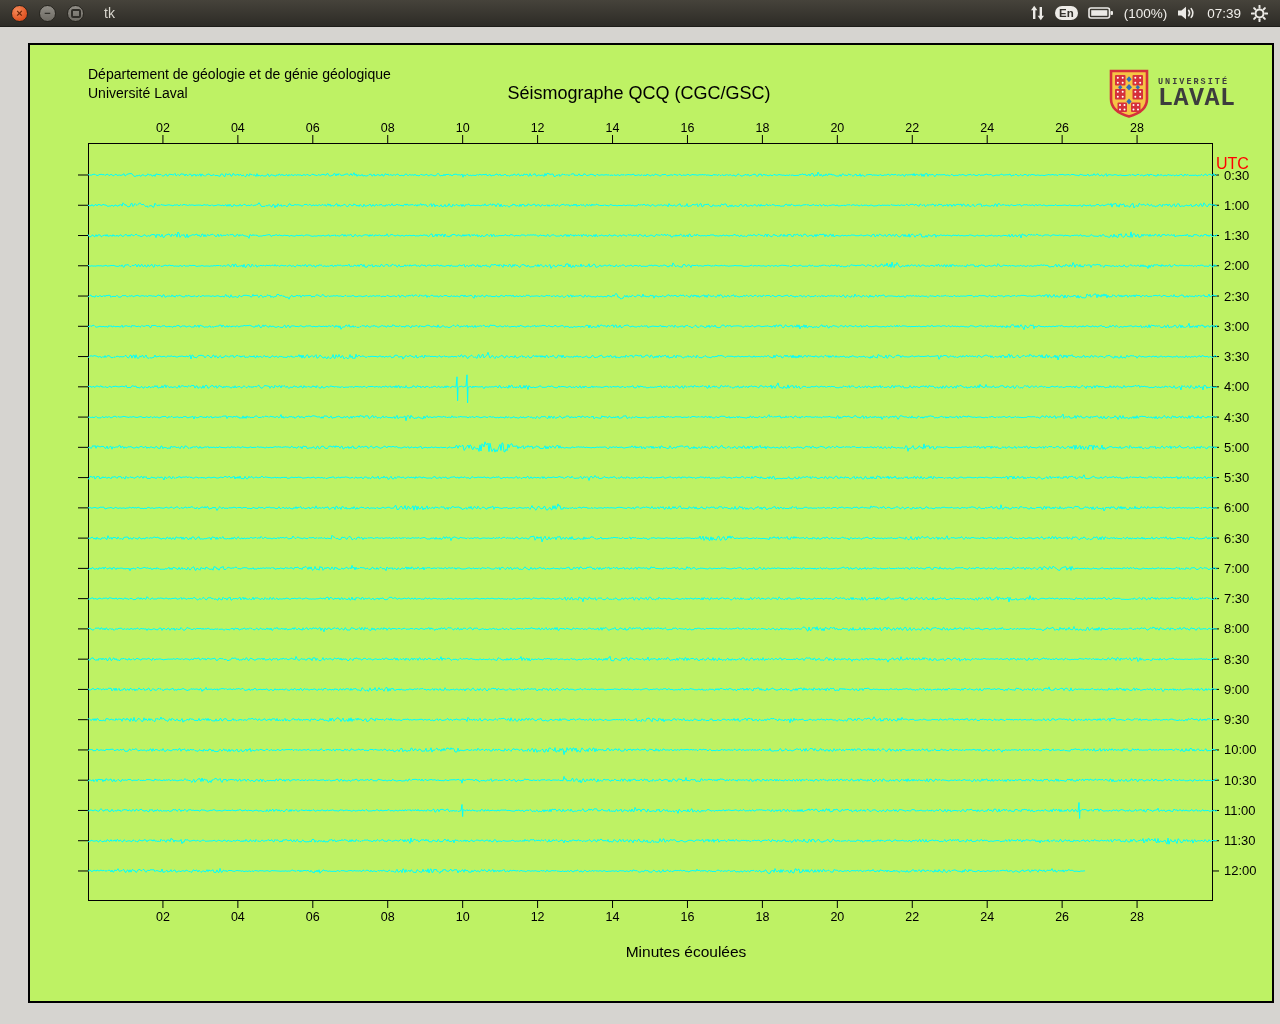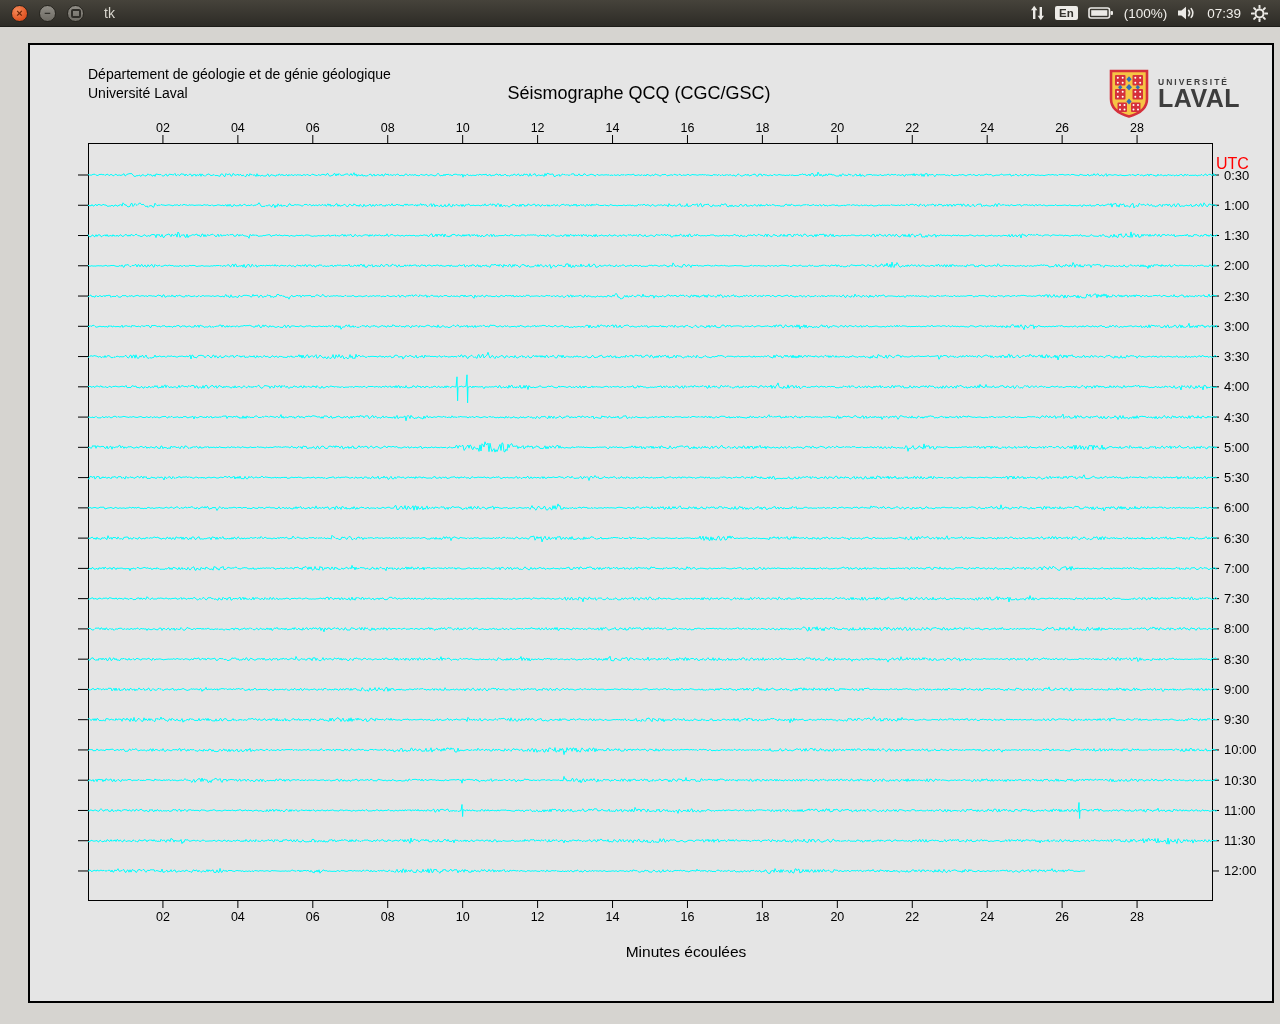--- a/index.html
+++ b/index.html
@@ -16,34 +16,34 @@
     display:flex;align-items:center;color:#efede9;
   }
   .winbtns{display:flex;gap:11px;margin-left:11px;align-items:center;}
   .wbtn{width:17px;height:17px;border-radius:50%;display:flex;align-items:center;justify-content:center;
         font-size:11px;line-height:1;cursor:pointer;box-sizing:border-box;}
   .wbtn.close{background:radial-gradient(circle at 35% 30%,#f58b5a,#de4f1e 75%);border:1px solid #27251f;color:#6e2607;font-weight:bold;}
   .wbtn.gray{background:linear-gradient(#908d86,#6e6b64);border:1px solid #27251f;color:#2f2d28;font-weight:bold;}
   .maxsq{width:6px;height:5px;border:2px solid #2f2d28;border-radius:2px;}
   .wtitle{margin-left:20px;font-size:14px;font-weight:normal;color:#d9d6ce;}
   .tray{margin-left:auto;display:flex;align-items:center;gap:10px;margin-right:12px;font-size:13.5px;color:#f1efeb;}
-  .enbadge{background:#edebe7;color:#33312c;font-size:11.5px;font-weight:bold;padding:1px 4px;border-radius:2px;cursor:pointer;}
+  .enbadge{background:#edebe7;color:#33312c;font-size:11.5px;font-weight:bold;padding:1px 4px;border-radius:7px;cursor:pointer;}
   .trayicon{display:block;cursor:pointer;}
   .clock{font-size:13.5px;}
   
   .canvas{
     position:absolute;left:28px;top:43px;width:1242px;height:956px;
-    background:#e5e5e5;border:2px solid #000;
+    background:#bef264;border:2px solid #000;
   }
   .hdr{position:absolute;left:58px;top:20px;font-size:14px;line-height:19px;color:#000;}
   .ptitle{position:absolute;left:609px;top:38px;transform:translateX(-50%);font-size:18px;color:#000;white-space:nowrap;}
   .utc{position:absolute;left:1186px;top:90px;font-size:16px;color:#ff0000;}
   .xlabel{position:absolute;left:656px;top:898px;transform:translateX(-50%);font-size:15.5px;color:#000;white-space:nowrap;}
   .logo{position:absolute;left:1078px;top:24px;display:flex;align-items:center;gap:8px;}
-  .logo-text{display:flex;flex-direction:column;}
+  .logo-text{display:flex;flex-direction:column;font-family:Liberation Mono, monospace;}
   .logo-text .l1{font-size:8.5px;letter-spacing:2px;font-weight:bold;color:#3d3d3d;}
   .logo-text .l2{font-size:25px;font-weight:bold;letter-spacing:0.5px;color:#3d3d3d;line-height:23px;}
   svg#plot{position:absolute;left:0;top:0;width:1242px;height:956px;font-family:"Liberation Sans",sans-serif;}
 </style>
 </head>
 <body>
 
 <div class="topbar">
   <div class="winbtns">
     <div class="wbtn close">

